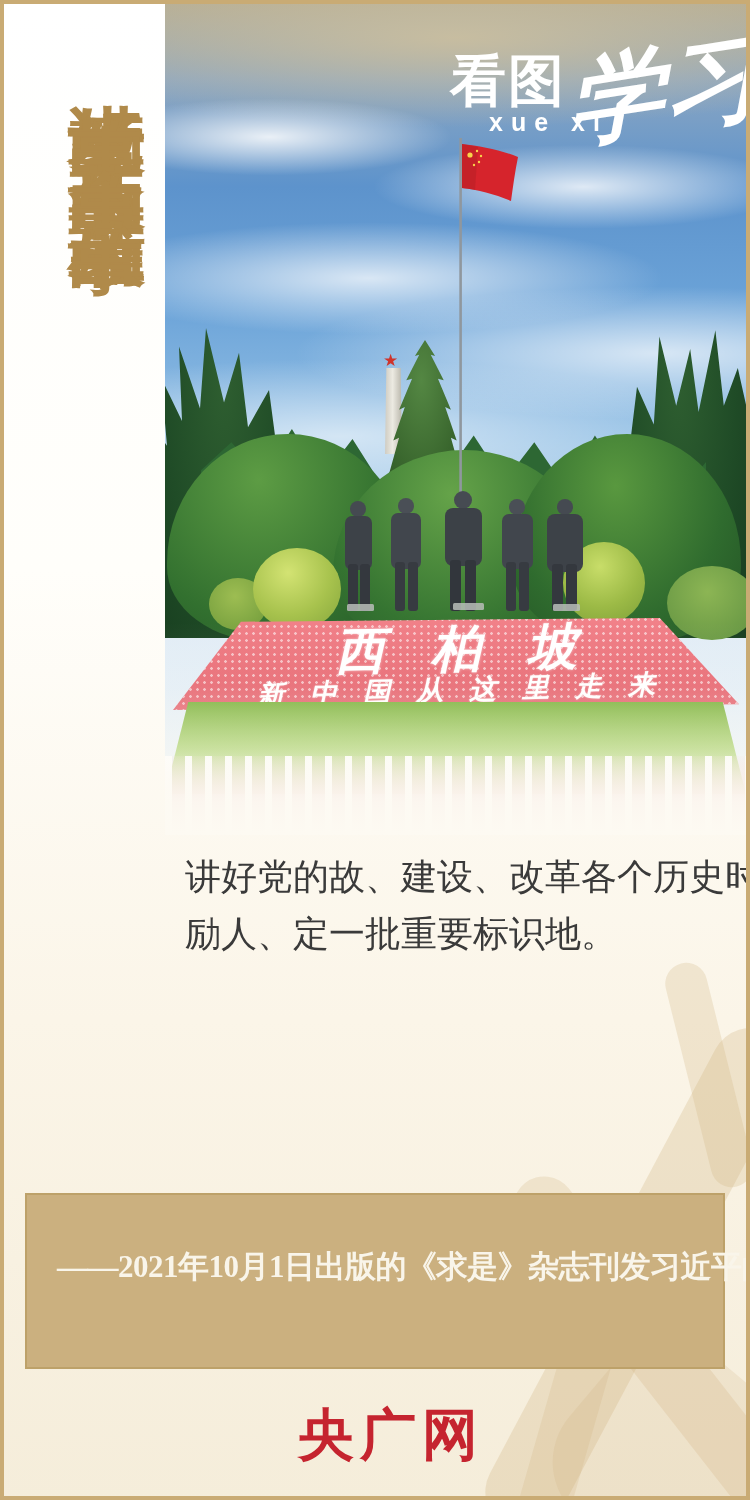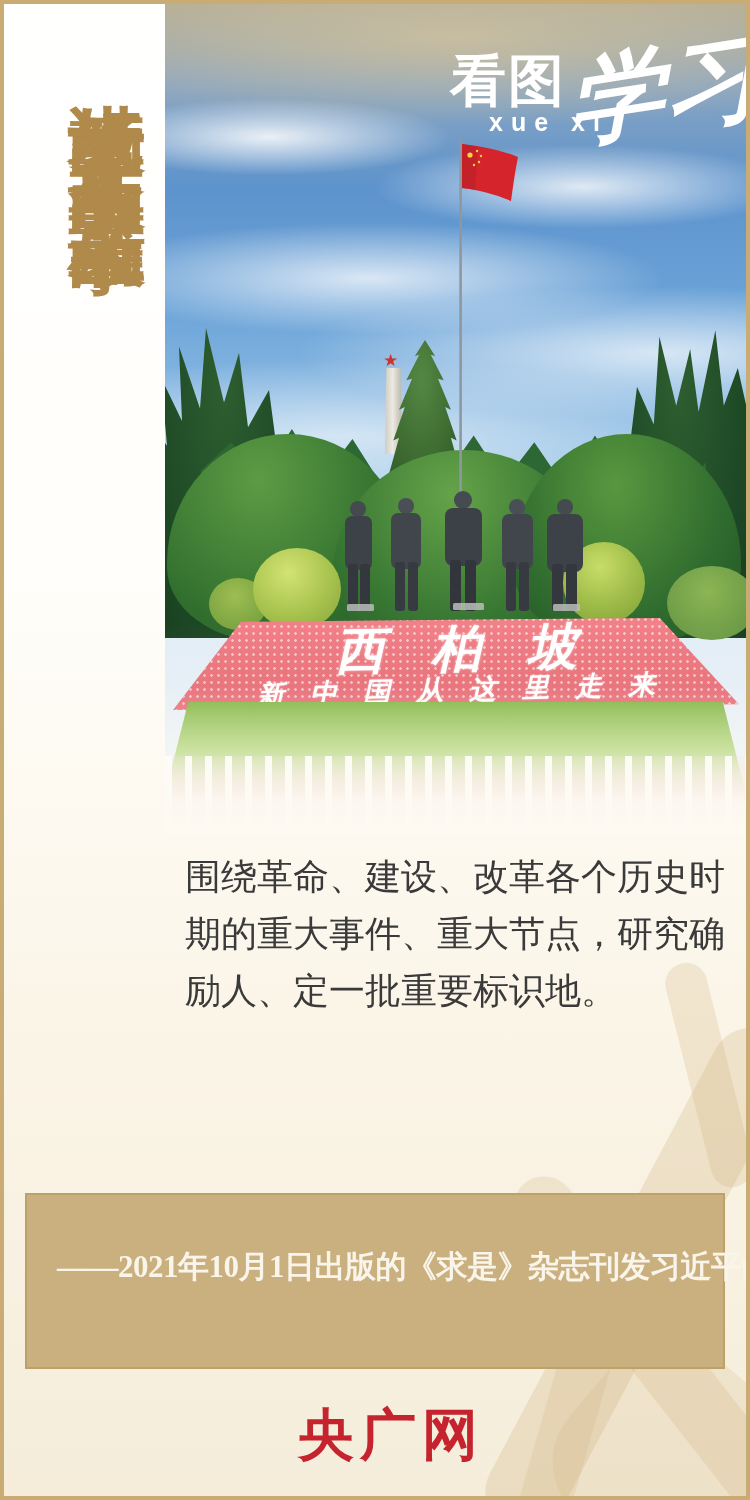--- a/index.html
+++ b/index.html
@@ -189,22 +189,21 @@
     <div class="photo-fade"></div>
 
     <div class="brand">
       <div class="brand-bold">看图</div>
       <div class="brand-pinyin">xue xi</div>
       <div class="brand-script">学习</div>
     </div>
   </div>
 
   <div class="body-text">
-    <div class="body-line">围绕革命、建设、改革各个历史时</div>
-    <div class="body-line">期的重大事件、重大节点，研究确</div>
+    <div class="body-line">讲好党的故、建设、改革各个历史时</div>
     <div class="body-line">励人、定一批重要标识地。</div>
   </div>
 
   <div class="quote-box">
     <div class="quote-line">——2021年10月1日出版的《求是》杂志刊发习近平的</div>
   </div>
 
   <div class="footer-logo">央广网</div>
 
   <div class="frame"></div>

